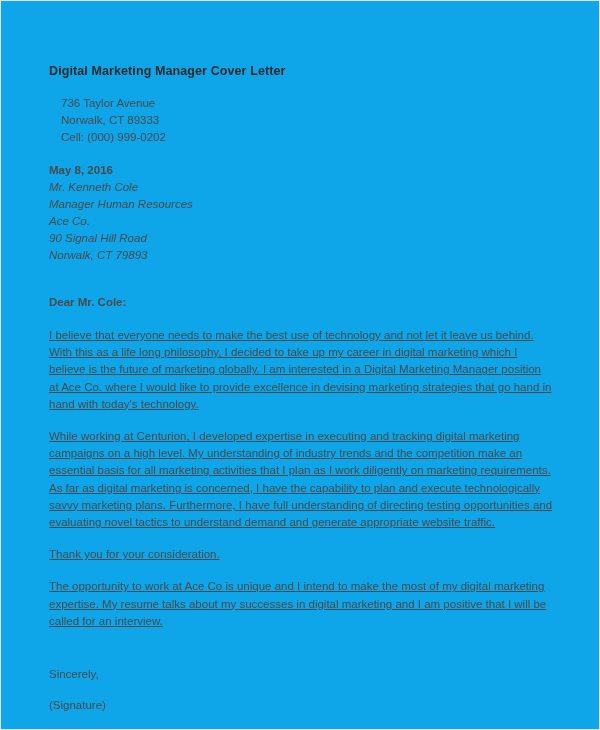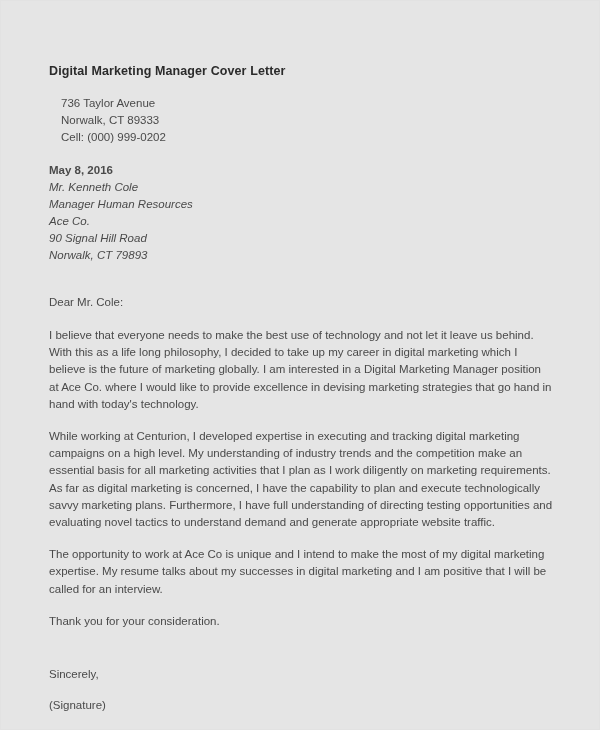--- a/index.html
+++ b/index.html
@@ -9,21 +9,21 @@
     background: #ffffff;
   }
   body {
     font-family: "Liberation Sans", sans-serif;
   }
   .page {
     position: relative;
     width: 600px;
     height: 730px;
     box-sizing: border-box;
-    background: #e5e5e5;
+    background: #0ea5e9;
     border: 1px solid #e2e2e2;
     overflow: hidden;
     padding-left: 16px;
   }
   .sheet {
     position: absolute;
     left: 48px;
     top: 62px;
     right: 46px;
   }
@@ -52,27 +52,29 @@
   }
   .recipient-block {
     margin: 0 0 17px 0;
     font-style: italic;
   }
   .salutation {
     font-size: 11.5px;
     line-height: 17px;
     color: #4a4a4a;
     margin: 30px 0 16px 0;
+    font-weight: bold;
   }
   .para {
     font-size: 11.5px;
     line-height: 17.2px;
     color: #4a4a4a;
     margin: 0 0 15px 0;
     text-align: left;
+    text-decoration: underline;
   }
   .closing-block {
     margin-top: 36px;
   }
   .closing-line {
     font-size: 11.5px;
     line-height: 17px;
     color: #4a4a4a;
   }
   .gap-md { height: 14px; }
@@ -100,23 +102,23 @@
       <div class="addr-line">90 Signal Hill Road</div>
       <div class="addr-line">Norwalk, CT 79893</div>
     </div>
 
     <div class="salutation">Dear Mr. Cole:</div>
 
     <p class="para">I believe that everyone needs to make the best use of technology and not let it leave us behind. With this as a life long philosophy, I decided to take up my career in digital marketing which I believe is the future of marketing globally. I am interested in a Digital Marketing Manager position at Ace Co. where I would like to provide excellence in devising marketing strategies that go hand in hand with today's technology.</p>
 
     <p class="para">While working at Centurion, I developed expertise in executing and tracking digital marketing campaigns on a high level. My understanding of industry trends and the competition make an essential basis for all marketing activities that I plan as I work diligently on marketing requirements. As far as digital marketing is concerned, I have the capability to plan and execute technologically savvy marketing plans. Furthermore, I have full understanding of directing testing opportunities and evaluating novel tactics to understand demand and generate appropriate website traffic.</p>
 
+    <p class="para">Thank you for your consideration.</p>
+
     <p class="para">The opportunity to work at Ace Co is unique and I intend to make the most of my digital marketing expertise. My resume talks about my successes in digital marketing and I am positive that I will be called for an interview.</p>
-
-    <p class="para">Thank you for your consideration.</p>
 
     <div class="closing-block">
       <div class="closing-line">Sincerely,</div>
       <div class="gap-md"></div>
       <div class="closing-line">(Signature)</div>
 
     </div>
 
   </div>
 </div>

